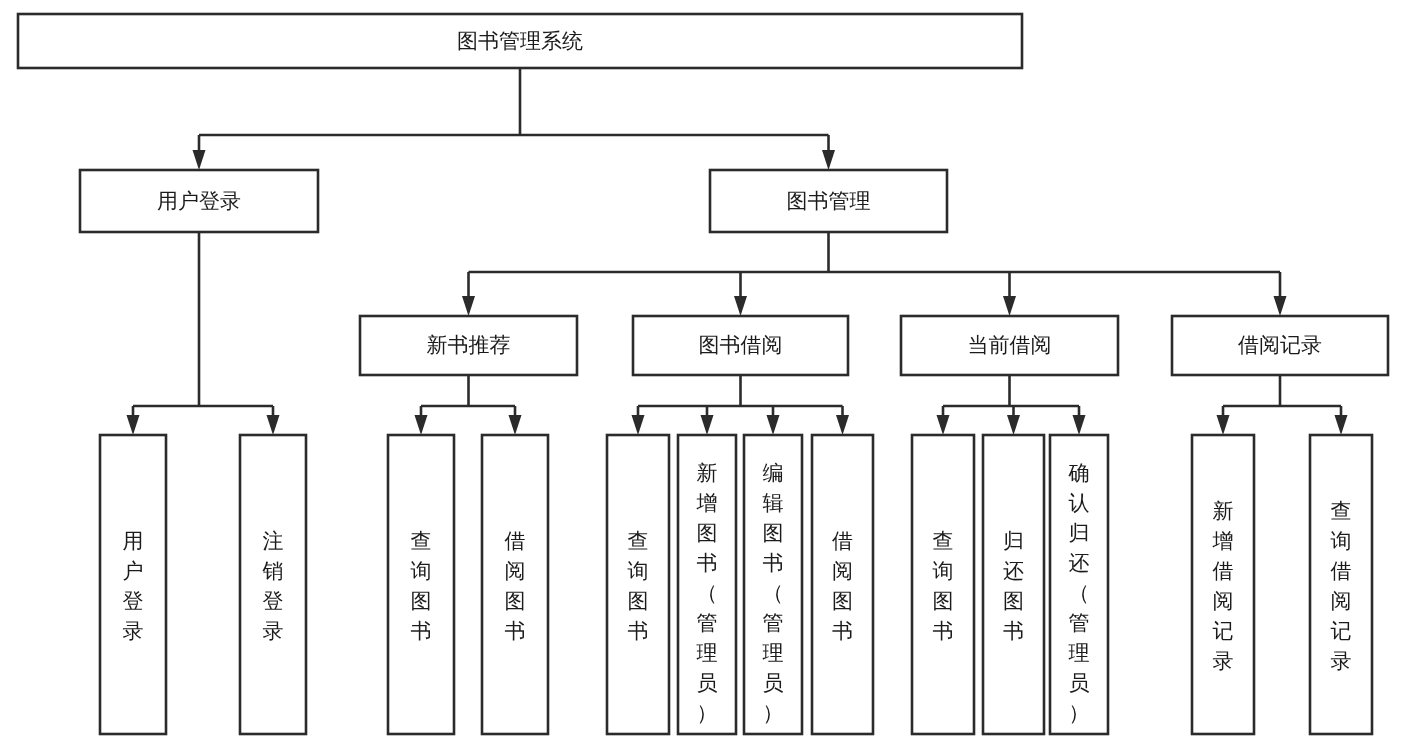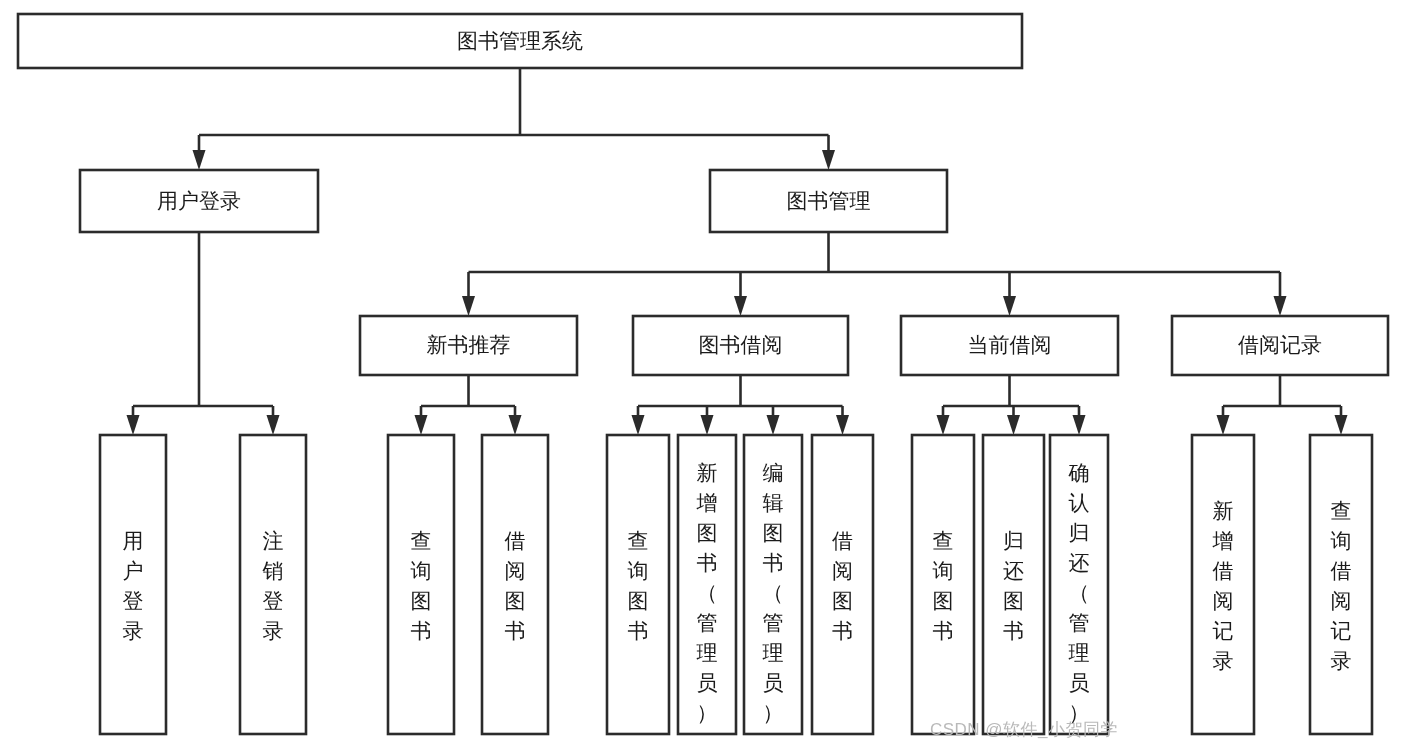--- a/index.html
+++ b/index.html
@@ -217,14 +217,13 @@
         <g>
           <rect x="1192" y="435" width="62" height="299" class="node-box"></rect>
           <text x="1223" y="517.9" class="node-label-v"><tspan x="1223" dy="0">新</tspan><tspan x="1223" dy="30">增</tspan><tspan x="1223" dy="30">借</tspan><tspan x="1223" dy="30">阅</tspan><tspan x="1223" dy="30">记</tspan><tspan x="1223" dy="30">录</tspan></text>
         </g>
         <g>
           <rect x="1310" y="435" width="62" height="299" class="node-box"></rect>
           <text x="1341" y="517.9" class="node-label-v"><tspan x="1341" dy="0">查</tspan><tspan x="1341" dy="30">询</tspan><tspan x="1341" dy="30">借</tspan><tspan x="1341" dy="30">阅</tspan><tspan x="1341" dy="30">记</tspan><tspan x="1341" dy="30">录</tspan></text>
         </g>
       </g>
   </svg>
-  <div class="watermark">CSDN @软件_小贺同学</div>
 </div>
 
 </body></html>

